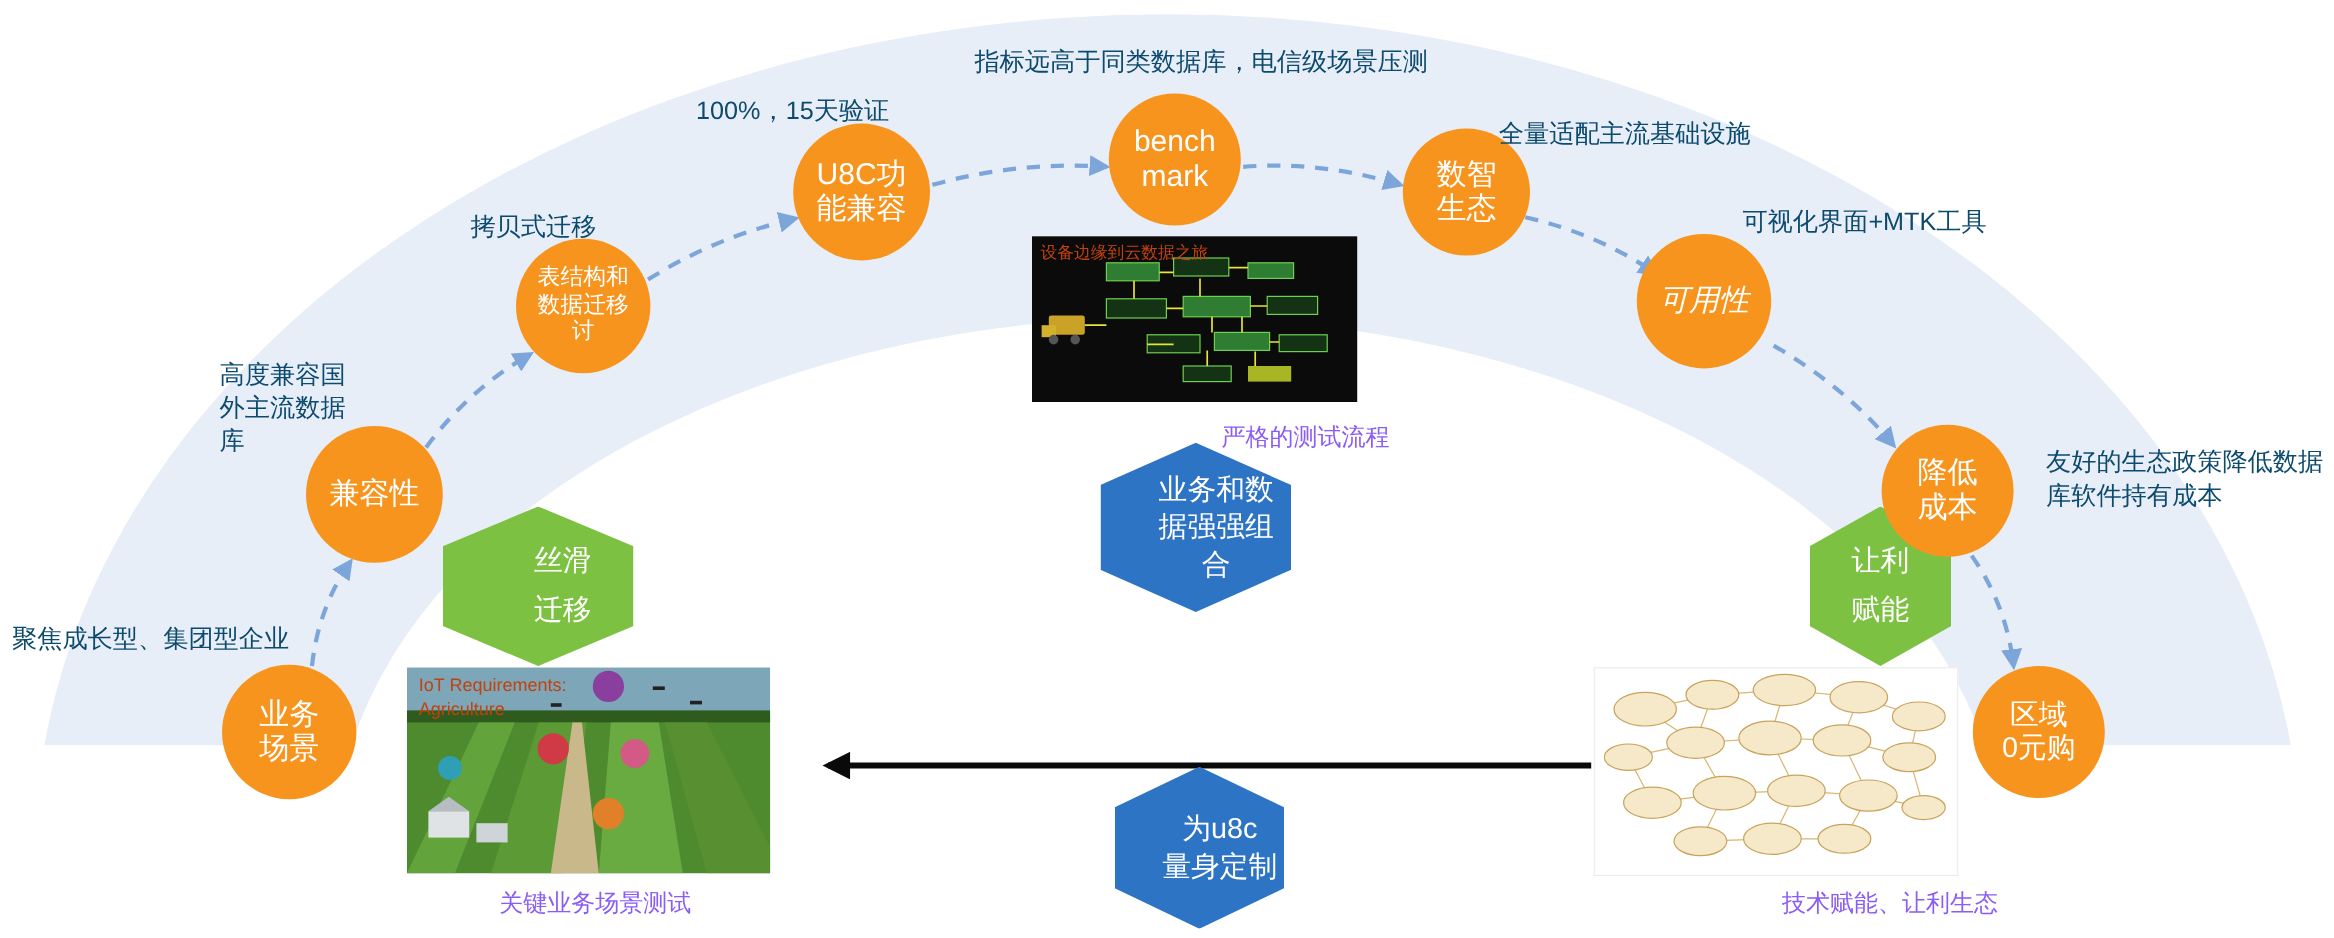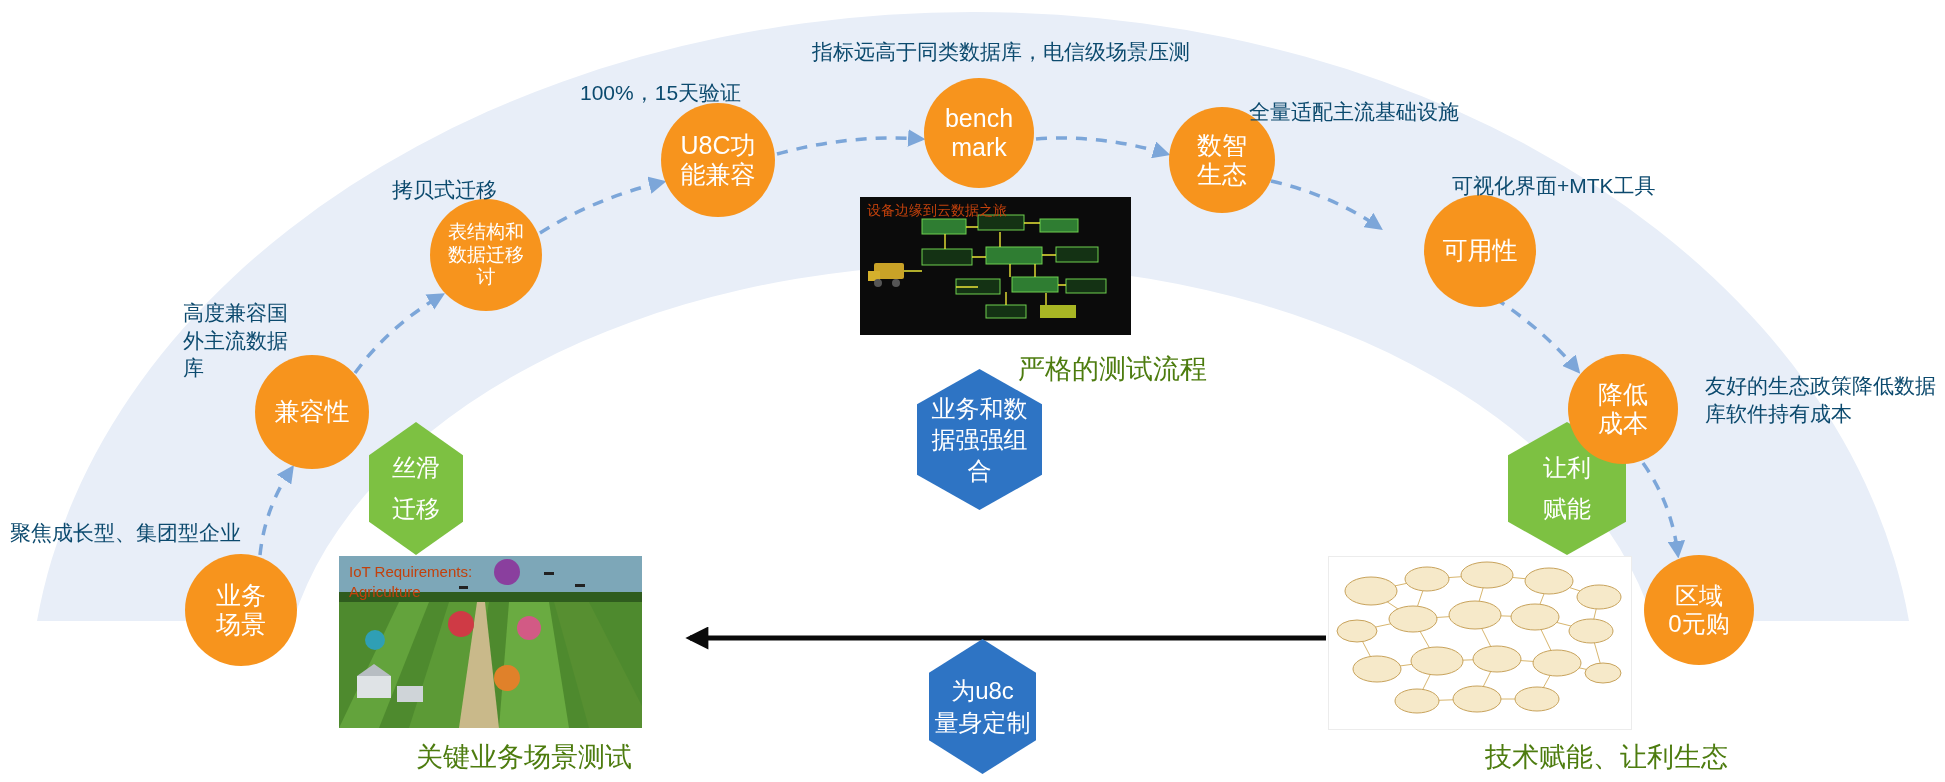--- a/index.html
+++ b/index.html
@@ -8,28 +8,28 @@
   .canvas{position:absolute;left:0;top:0;width:1945px;height:782px;}
   .layer{position:absolute;left:0;top:0;width:1945px;height:782px;}
   .circle{position:absolute;border-radius:50%;background:var(--c-orange,#F7941D);
           color:#fff;display:flex;align-items:center;justify-content:center;
           text-align:center;white-space:pre-line;font-size:25px;line-height:1.18;}
   .circle.small-text{font-size:19px;line-height:1.2;}
   .hex{position:absolute;clip-path:polygon(50% 0,100% 25%,100% 75%,50% 100%,0 75%,0 25%);
        color:#fff;display:flex;align-items:center;justify-content:center;
        text-align:center;white-space:pre-line;font-size:24px;}
   .hex.green{background:var(--c-green,#7DC142);line-height:1.7;}
-  .hex.blue{background:var(--c-blue,#2E74C4);line-height:1.3;}
+  .hex.blue{background:var(--c-blue,#2E74C4);line-height:1.3;padding-left:34px;}
   .note{position:absolute;font-size:21px;line-height:1.32;white-space:pre-line;color:#0c4a6e;}
   .fig{position:absolute;overflow:hidden;}
   .fig svg{display:block;}
   .fig-title{position:absolute;left:10px;top:6px;color:#c2410c;font-size:15px;
              line-height:1.3;white-space:pre-line;}
   .fig-title.tiny{font-size:14px;top:4px;left:7px;}
-  .caption{position:absolute;font-size:27px;color:#4d7c0f;white-space:pre;}
+  .caption{position:absolute;font-size:20px;color:#8b5cf6;white-space:pre;}
 </style>
 </head>
 <body>
 
 <div class="canvas">
 
   <svg class="layer" viewBox="0 0 1945 782">
     <defs>
       <marker id="arrowDash" viewBox="0 0 10 10" refX="8" refY="5" markerWidth="5" markerHeight="5" orient="auto">
         <path d="M0 0 L10 5 L0 10 z" style="fill:var(--c-dash,#7CA6D9)"></path>
@@ -156,21 +156,21 @@
           <ellipse cx="228" cy="106" rx="24" ry="13"></ellipse>
         <ellipse cx="274" cy="116" rx="18" ry="10"></ellipse>
           <ellipse cx="88" cy="144" rx="22" ry="12"></ellipse>
         <ellipse cx="148" cy="142" rx="24" ry="13"></ellipse>
           <ellipse cx="208" cy="142" rx="22" ry="12"></ellipse>
       </g>
     </svg>
   </div>
   <div class="caption" style="left:1485px;top:739px;">技术赋能、让利生态</div>
 
-  <div class="hex green" style="left:369px;top:422px;width:94px;height:133px;">丝滑
+  <div class="hex green" style="left:369px;top:422px;width:118px;height:133px;padding-left:41px;">丝滑
 迁移</div>
   <div class="hex green" style="left:1472px;top:422px;width:118px;height:133px;margin-left:36px;">让利
 赋能</div>
   <div class="hex blue" style="left:917px;top:369px;width:125px;height:141px;font-size:24px;">业务和数
 据强强组
 合</div>
   <div class="hex blue" style="left:929px;top:639px;width:107px;height:135px;font-size:24px;">为u8c
 量身定制</div>
 
   <div class="circle" style="left:185px;top:554px;width:112px;height:112px;">业务
@@ -178,21 +178,21 @@
   <div class="circle" style="left:255px;top:355px;width:114px;height:114px;">兼容性</div>
   <div class="circle small-text" style="left:430px;top:199px;width:112px;height:112px;">表结构和
 数据迁移
 讨</div>
   <div class="circle" style="left:661px;top:103px;width:114px;height:114px;">U8C功
 能兼容</div>
   <div class="circle" style="left:1169px;top:107px;width:106px;height:106px;">数智
 生态</div>
   <div class="circle" style="left:924px;top:78px;width:110px;height:110px;">bench
 mark</div>
-  <div class="circle" style="left:1424px;top:195px;width:112px;height:112px;">可用性</div>
+  <div class="circle" style="left:1364px;top:195px;width:112px;height:112px;font-style:italic;">可用性</div>
   <div class="circle" style="left:1568px;top:354px;width:110px;height:110px;">降低
 成本</div>
   <div class="circle" style="left:1644px;top:555px;width:110px;height:110px;font-size:24px;">区域
 0元购</div>
 
   <div class="note" style="left:10px;top:519px;">聚焦成长型、集团型企业</div>
   <div class="note" style="left:183px;top:299px;">高度兼容国
 外主流数据
 库</div>
   <div class="note" style="left:392px;top:176px;">拷贝式迁移</div>

